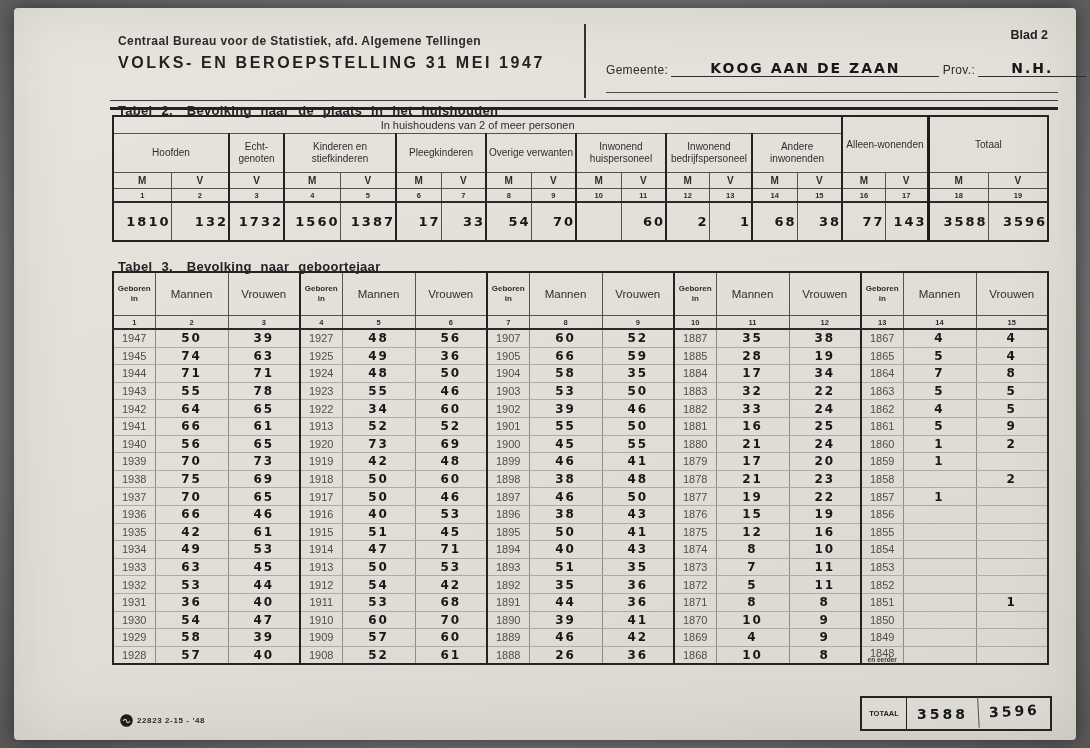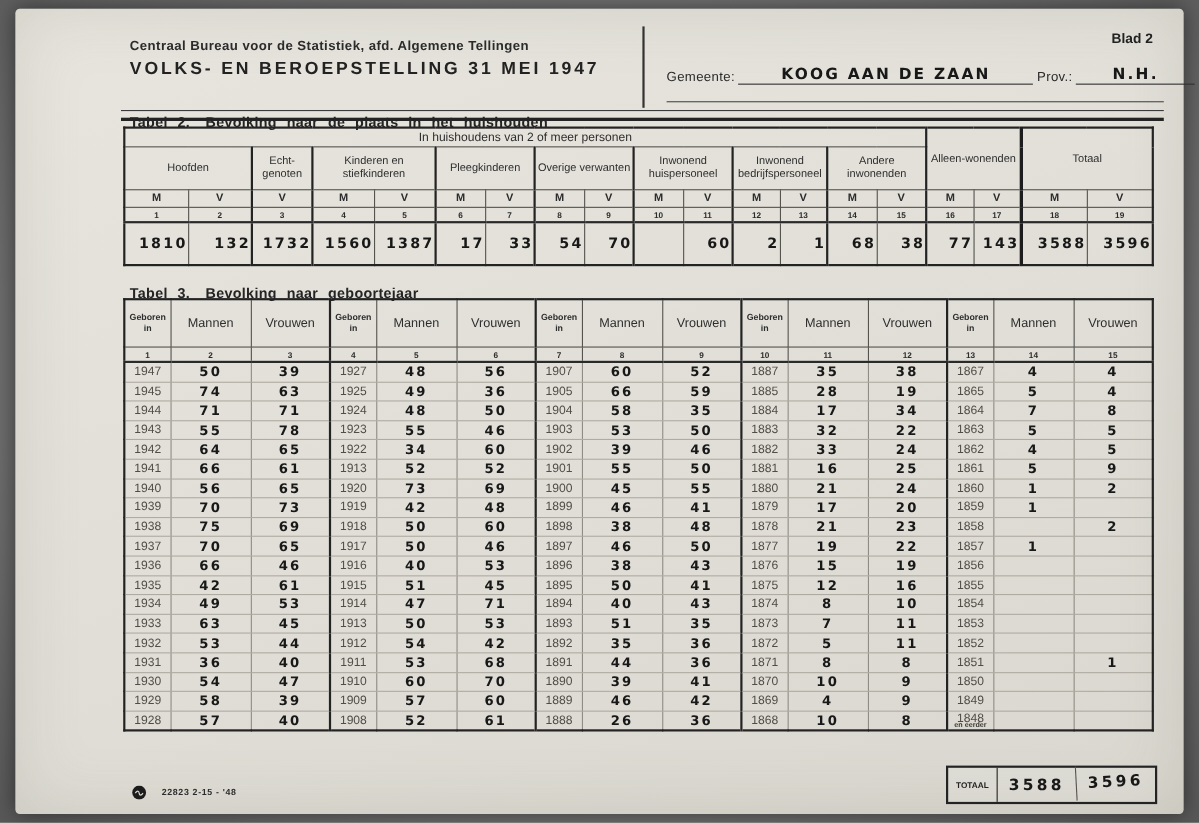--- a/index.html
+++ b/index.html
@@ -51,21 +51,21 @@
   .note{font-size:6.5px;font-weight:bold;color:#3c3a36;line-height:1;margin-top:-2px;}
   
   .totaal-box{position:absolute;left:846px;top:688px;width:188px;height:31px;
               border:2.5px solid #232323;display:flex;background:rgba(255,255,255,.12);}
   .totaal-box .tb-lbl{width:44px;border-right:1.5px solid #232323;font-size:7.5px;font-weight:bold;
                       color:#242424;display:flex;align-items:center;justify-content:center;}
   .totaal-box .tb-val{flex:1;display:flex;align-items:center;justify-content:center;
                       font-size:14px;letter-spacing:3px;}
   .totaal-box .tb-val.v2{border-left:1.2px solid #55534e;transform:rotate(-3deg) translateY(-3px);}
   
-  .footer{position:absolute;left:106px;top:706px;display:flex;align-items:center;gap:14px;}
+  .footer{position:absolute;left:106px;top:706px;display:flex;align-items:center;gap:4px;}
   .footer .code{font-size:8px;font-weight:bold;color:#2b2b2b;letter-spacing:.6px;}
   .logo{width:13px;height:13px;display:inline-block;}
 </style>
 </head>
 <body>
 
 <div class="paper">
 
   <div class="bureau">Centraal Bureau voor de Statistiek, afd. Algemene Tellingen</div>
   <div class="main-title">VOLKS- EN BEROEPSTELLING 31 MEI 1947</div>

